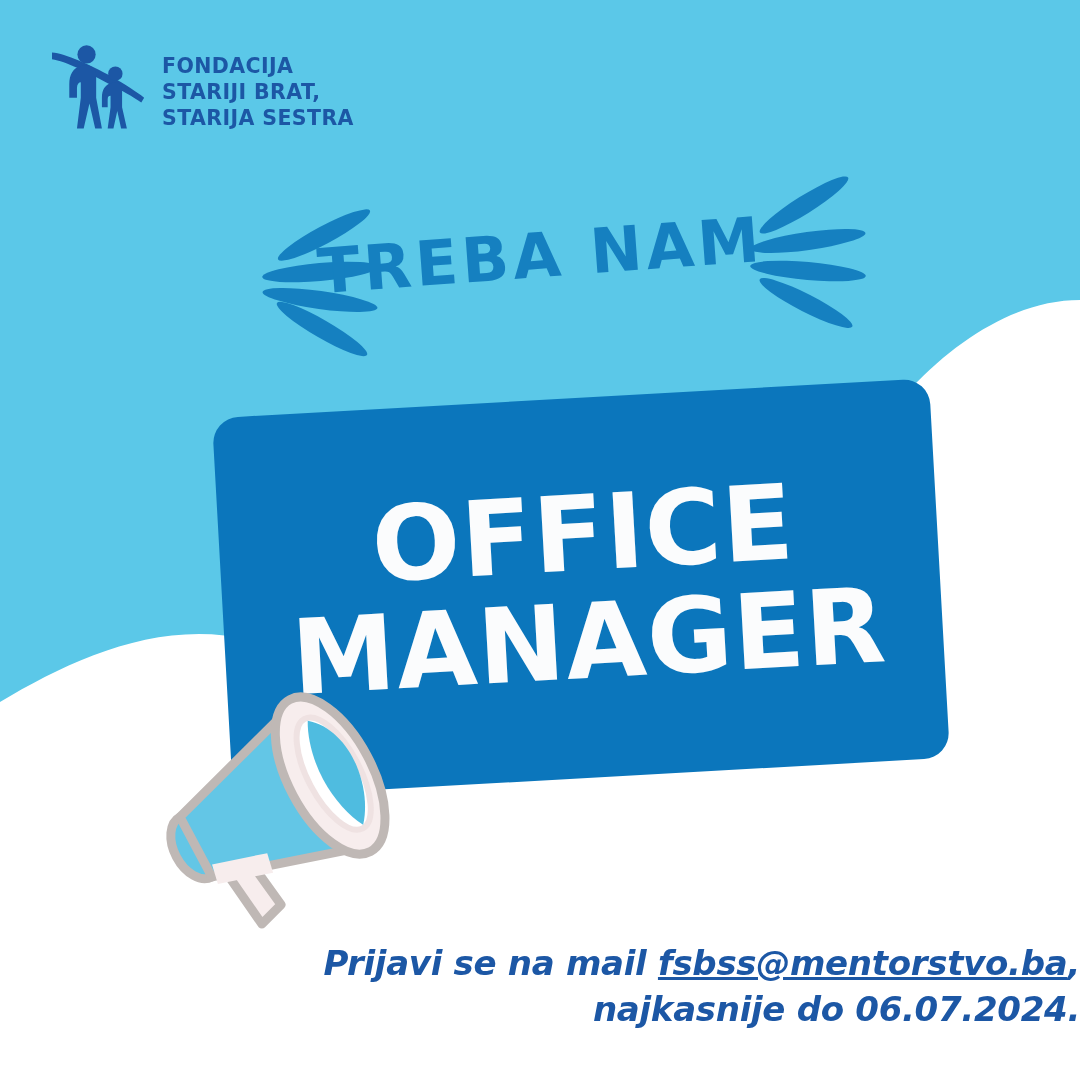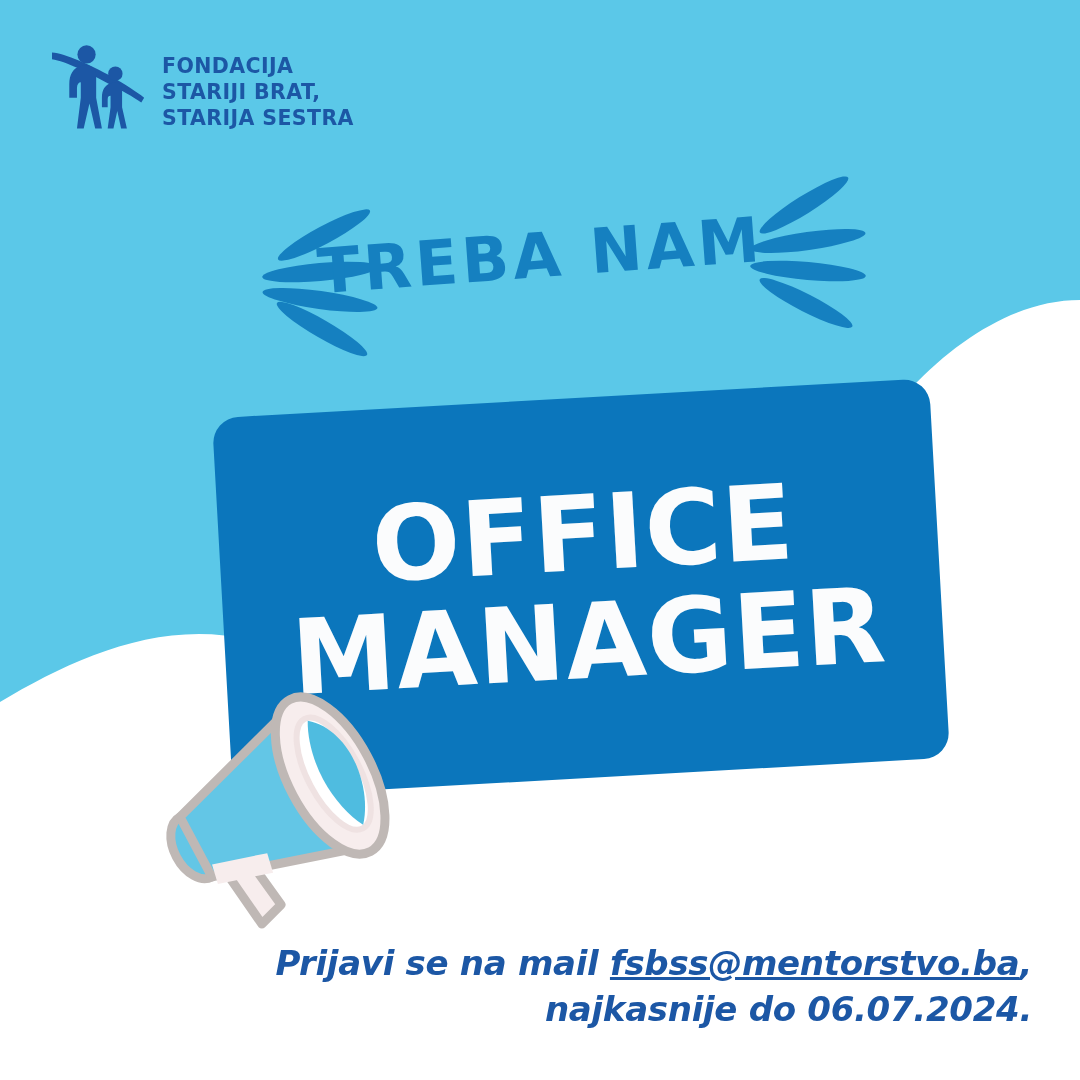--- a/index.html
+++ b/index.html
@@ -121,21 +121,20 @@
     width: 300px;
     height: 270px;
   }
 
   
   .footer {
     position: absolute;
     left: 0;
     top: 940px;
     width: 1080px;
-    padding-right: 48px;
     box-sizing: border-box;
     text-align: right;
     font-family: "DejaVu Sans", sans-serif;
     font-style: italic;
     font-weight: bold;
     font-size: 34px;
     line-height: 1.36;
     color: #1C57A5;
     letter-spacing: -0.3px;
   }

